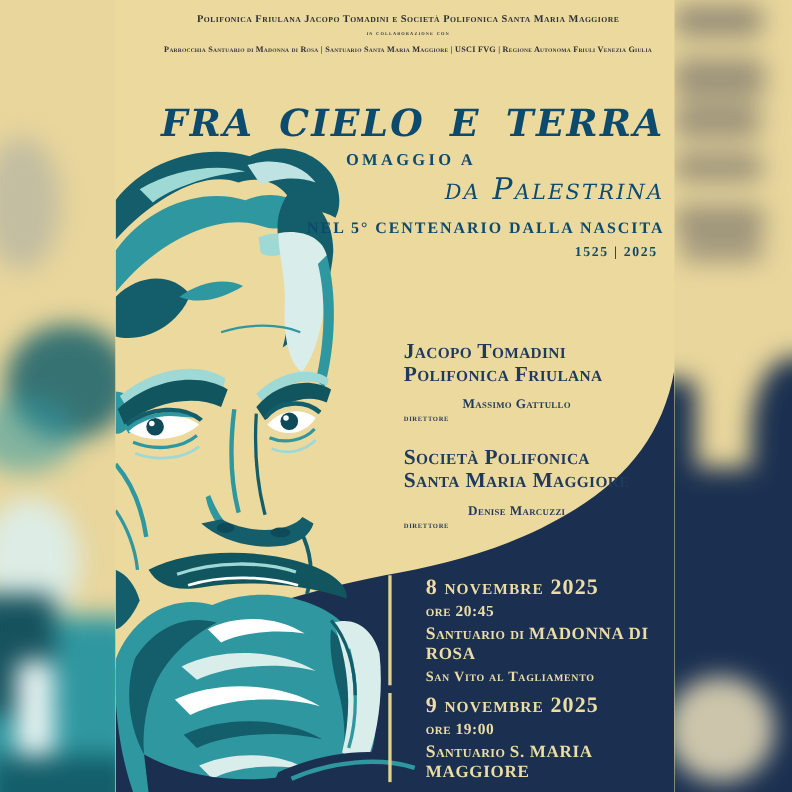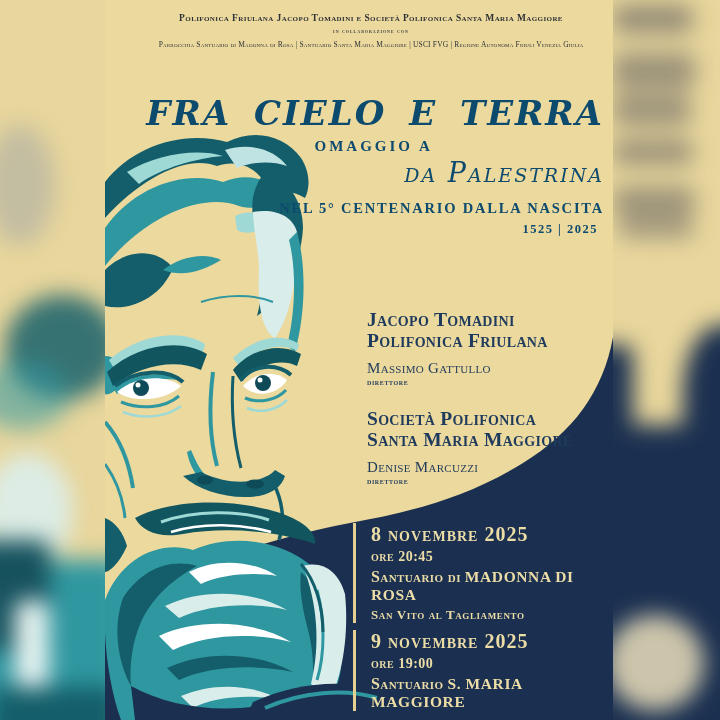--- a/index.html
+++ b/index.html
@@ -13,38 +13,38 @@
   .blob{position:absolute;border-radius:50%;}
   .bar{position:absolute;border-radius:10px;}
   
   .poster{position:absolute;left:105px;top:0;width:508px;height:720px;background:#ecd99e;overflow:hidden;}
   .swoosh{position:absolute;left:0;top:0;}
   .portrait{position:absolute;left:0;top:120px;}
   
   .header{position:absolute;left:12px;top:0;width:100%;padding-top:13px;text-align:center;color:#2e3237;}
   .h1line{font-weight:bold;font-size:9.5px;font-variant:small-caps;letter-spacing:.4px;}
   .hcollab{font-weight:bold;font-size:5.5px;font-variant:small-caps;letter-spacing:1px;margin-top:5px;color:#3a3e43;}
-  .h3line{font-weight:normal;font-size:7.5px;font-variant:small-caps;letter-spacing:.2px;margin-top:6px;white-space:nowrap;}
+  .h3line{font-weight:bold;font-size:7.5px;font-variant:small-caps;letter-spacing:.2px;margin-top:6px;white-space:nowrap;}
   
   .title-block{position:absolute;right:9px;top:95px;text-align:right;color:#0c4a6e;}
   .main-title{font-family:"DejaVu Serif", serif;font-style:italic;font-weight:bold;font-size:34px;
               letter-spacing:2px;word-spacing:9px;line-height:1.1;}
   .omaggio{font-weight:bold;font-size:15px;letter-spacing:3px;margin-top:6px;margin-right:3px;text-align:center;}
   .composer-name{font-family:"DejaVu Serif", serif;font-style:italic;font-variant:small-caps;
                  font-size:27px;letter-spacing:2px;line-height:1.22;margin-top:2px;}
   .centenary{font-weight:bold;font-size:14.5px;letter-spacing:1.8px;margin-top:10px;}
   .years{font-weight:bold;font-size:12.5px;letter-spacing:1.5px;margin-top:5px;margin-right:6px;}
   
   .performers{position:absolute;left:262px;top:309px;color:#1e3a5c;}
   .performer-name{font-weight:bold;font-variant:small-caps;font-size:19.5px;line-height:1.1;letter-spacing:.3px;}
-  .performer-director{font-weight:normal;font-variant:small-caps;font-size:15px;margin-top:8px;letter-spacing:.3px;}
+  .performer-director{font-weight:bold;font-variant:small-caps;font-size:12px;margin-top:8px;letter-spacing:.3px;text-align:center;}
   .performer-role{font-weight:bold;font-variant:small-caps;font-size:9px;letter-spacing:.6px;}
   .performer{margin-bottom:21px;}
   
-  .event{position:absolute;left:248px;border-left:3px solid #e5d093;padding-left:15px;color:#ecdca6;}
+  .event{position:absolute;left:248px;border-left:3px solid #e5d093;padding-left:31px;color:#ecdca6;}
   .event-1{top:523px;}
   .event-2{top:630px;}
   .event-date{font-weight:bold;font-variant:small-caps;font-size:20px;letter-spacing:1px;}
   .event-time{font-weight:bold;font-variant:small-caps;font-size:14px;margin-top:3px;letter-spacing:.5px;}
   .event-venue{margin-top:3px;}
   .vprefix{font-weight:bold;font-variant:small-caps;font-size:16px;letter-spacing:.4px;}
   .vmain{font-weight:bold;font-size:15.5px;letter-spacing:.6px;}
   .event-city{font-weight:bold;font-variant:small-caps;font-size:13px;margin-top:3px;letter-spacing:.6px;}
 </style>
 </head>

